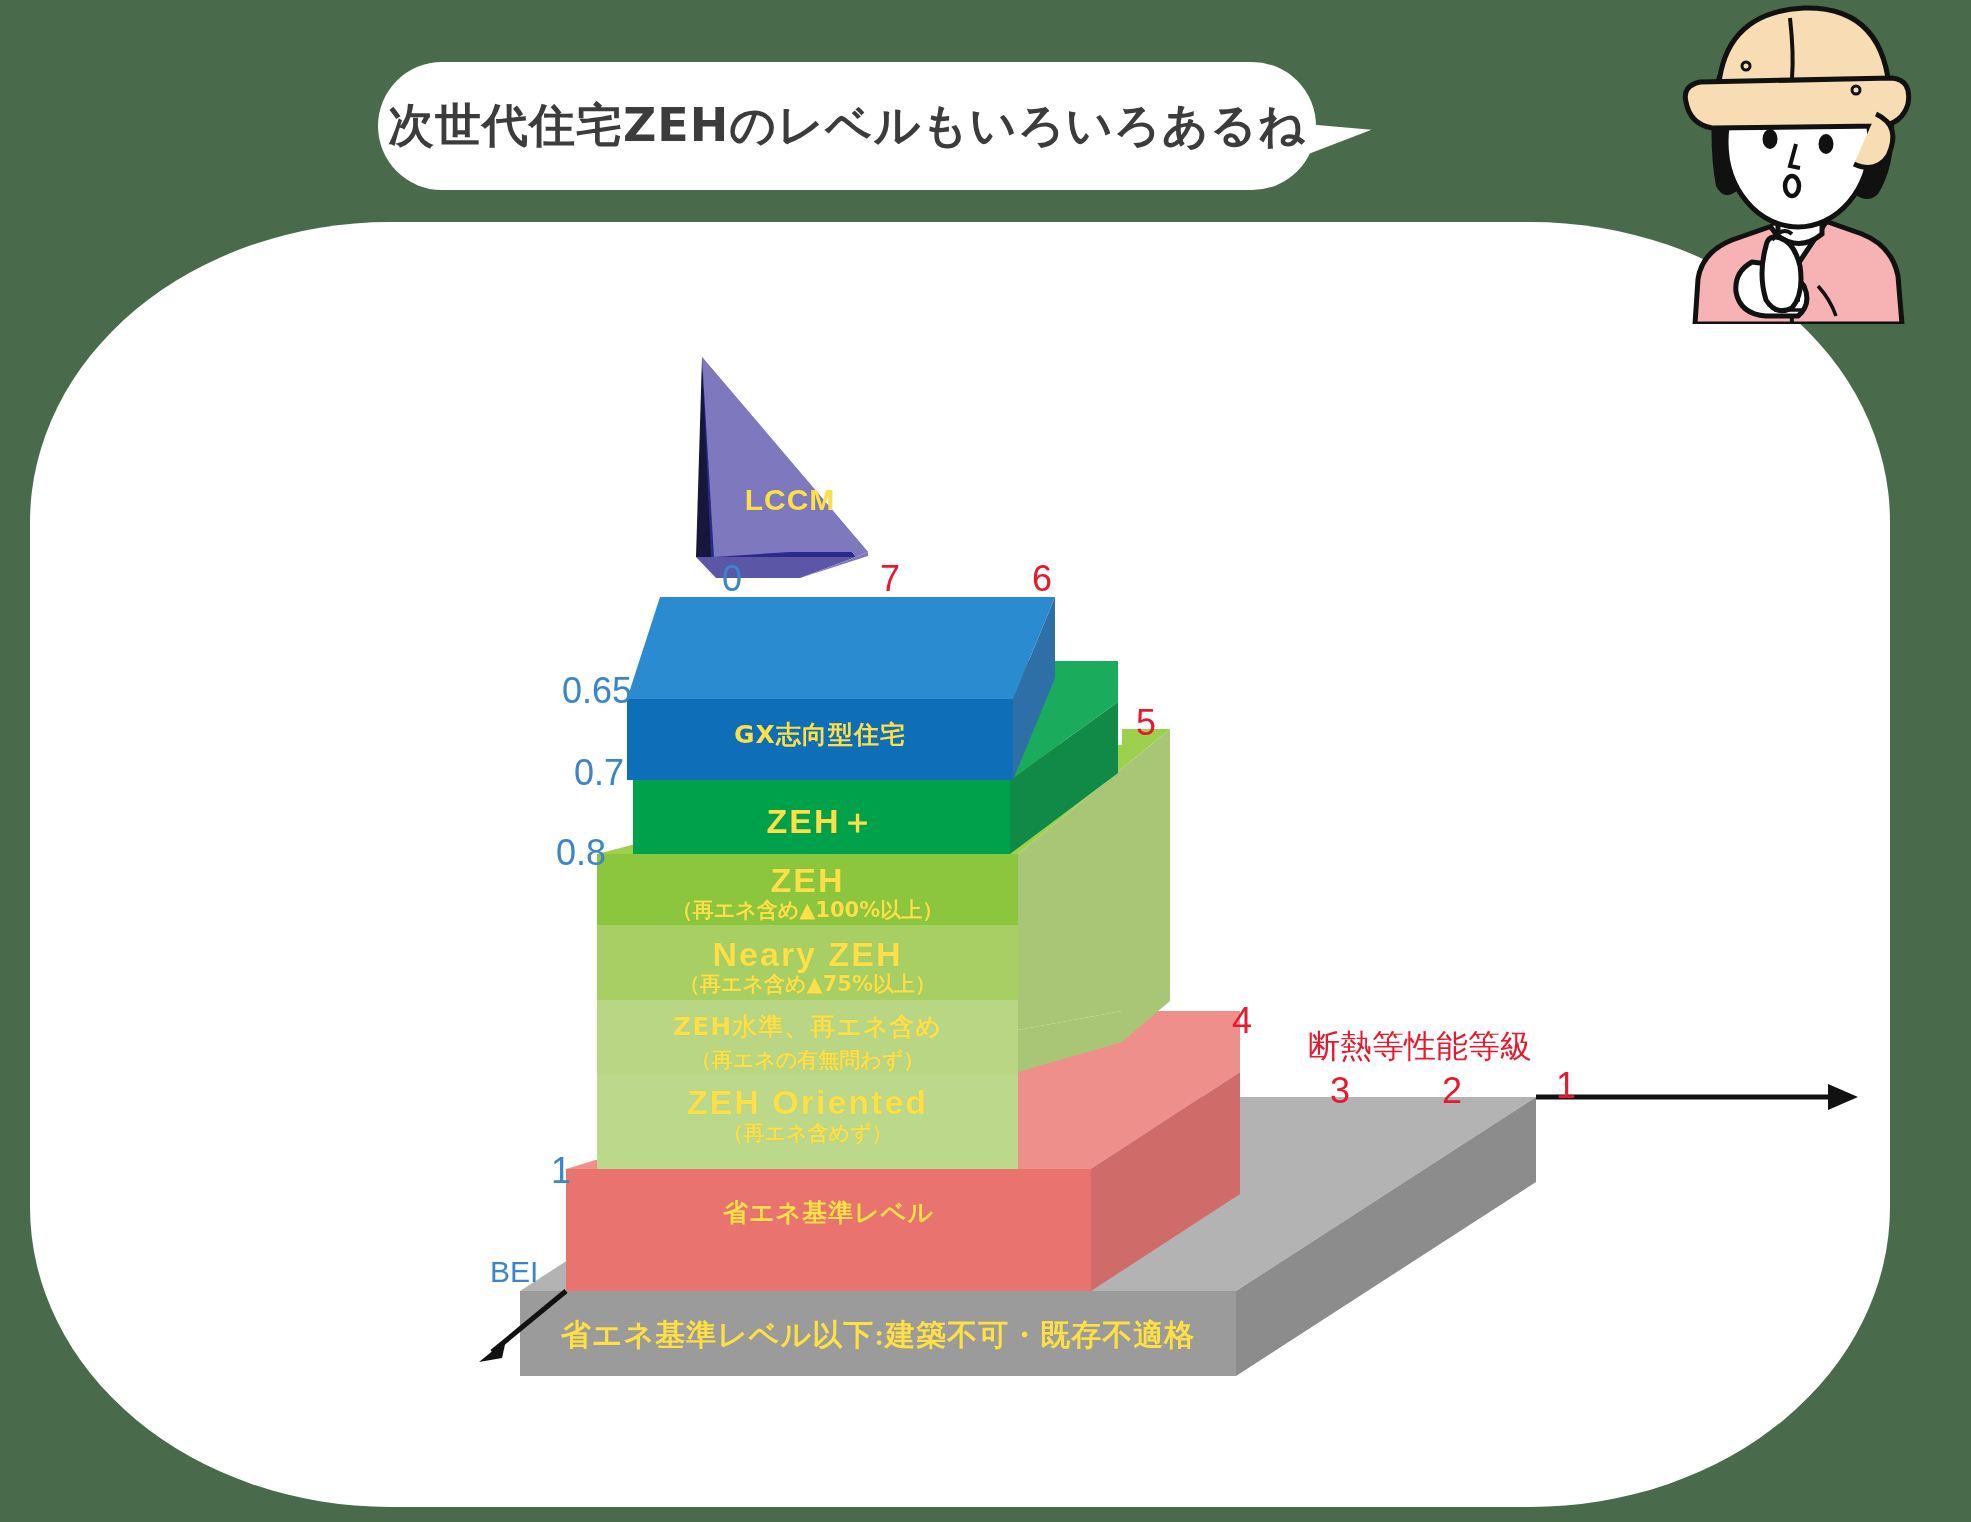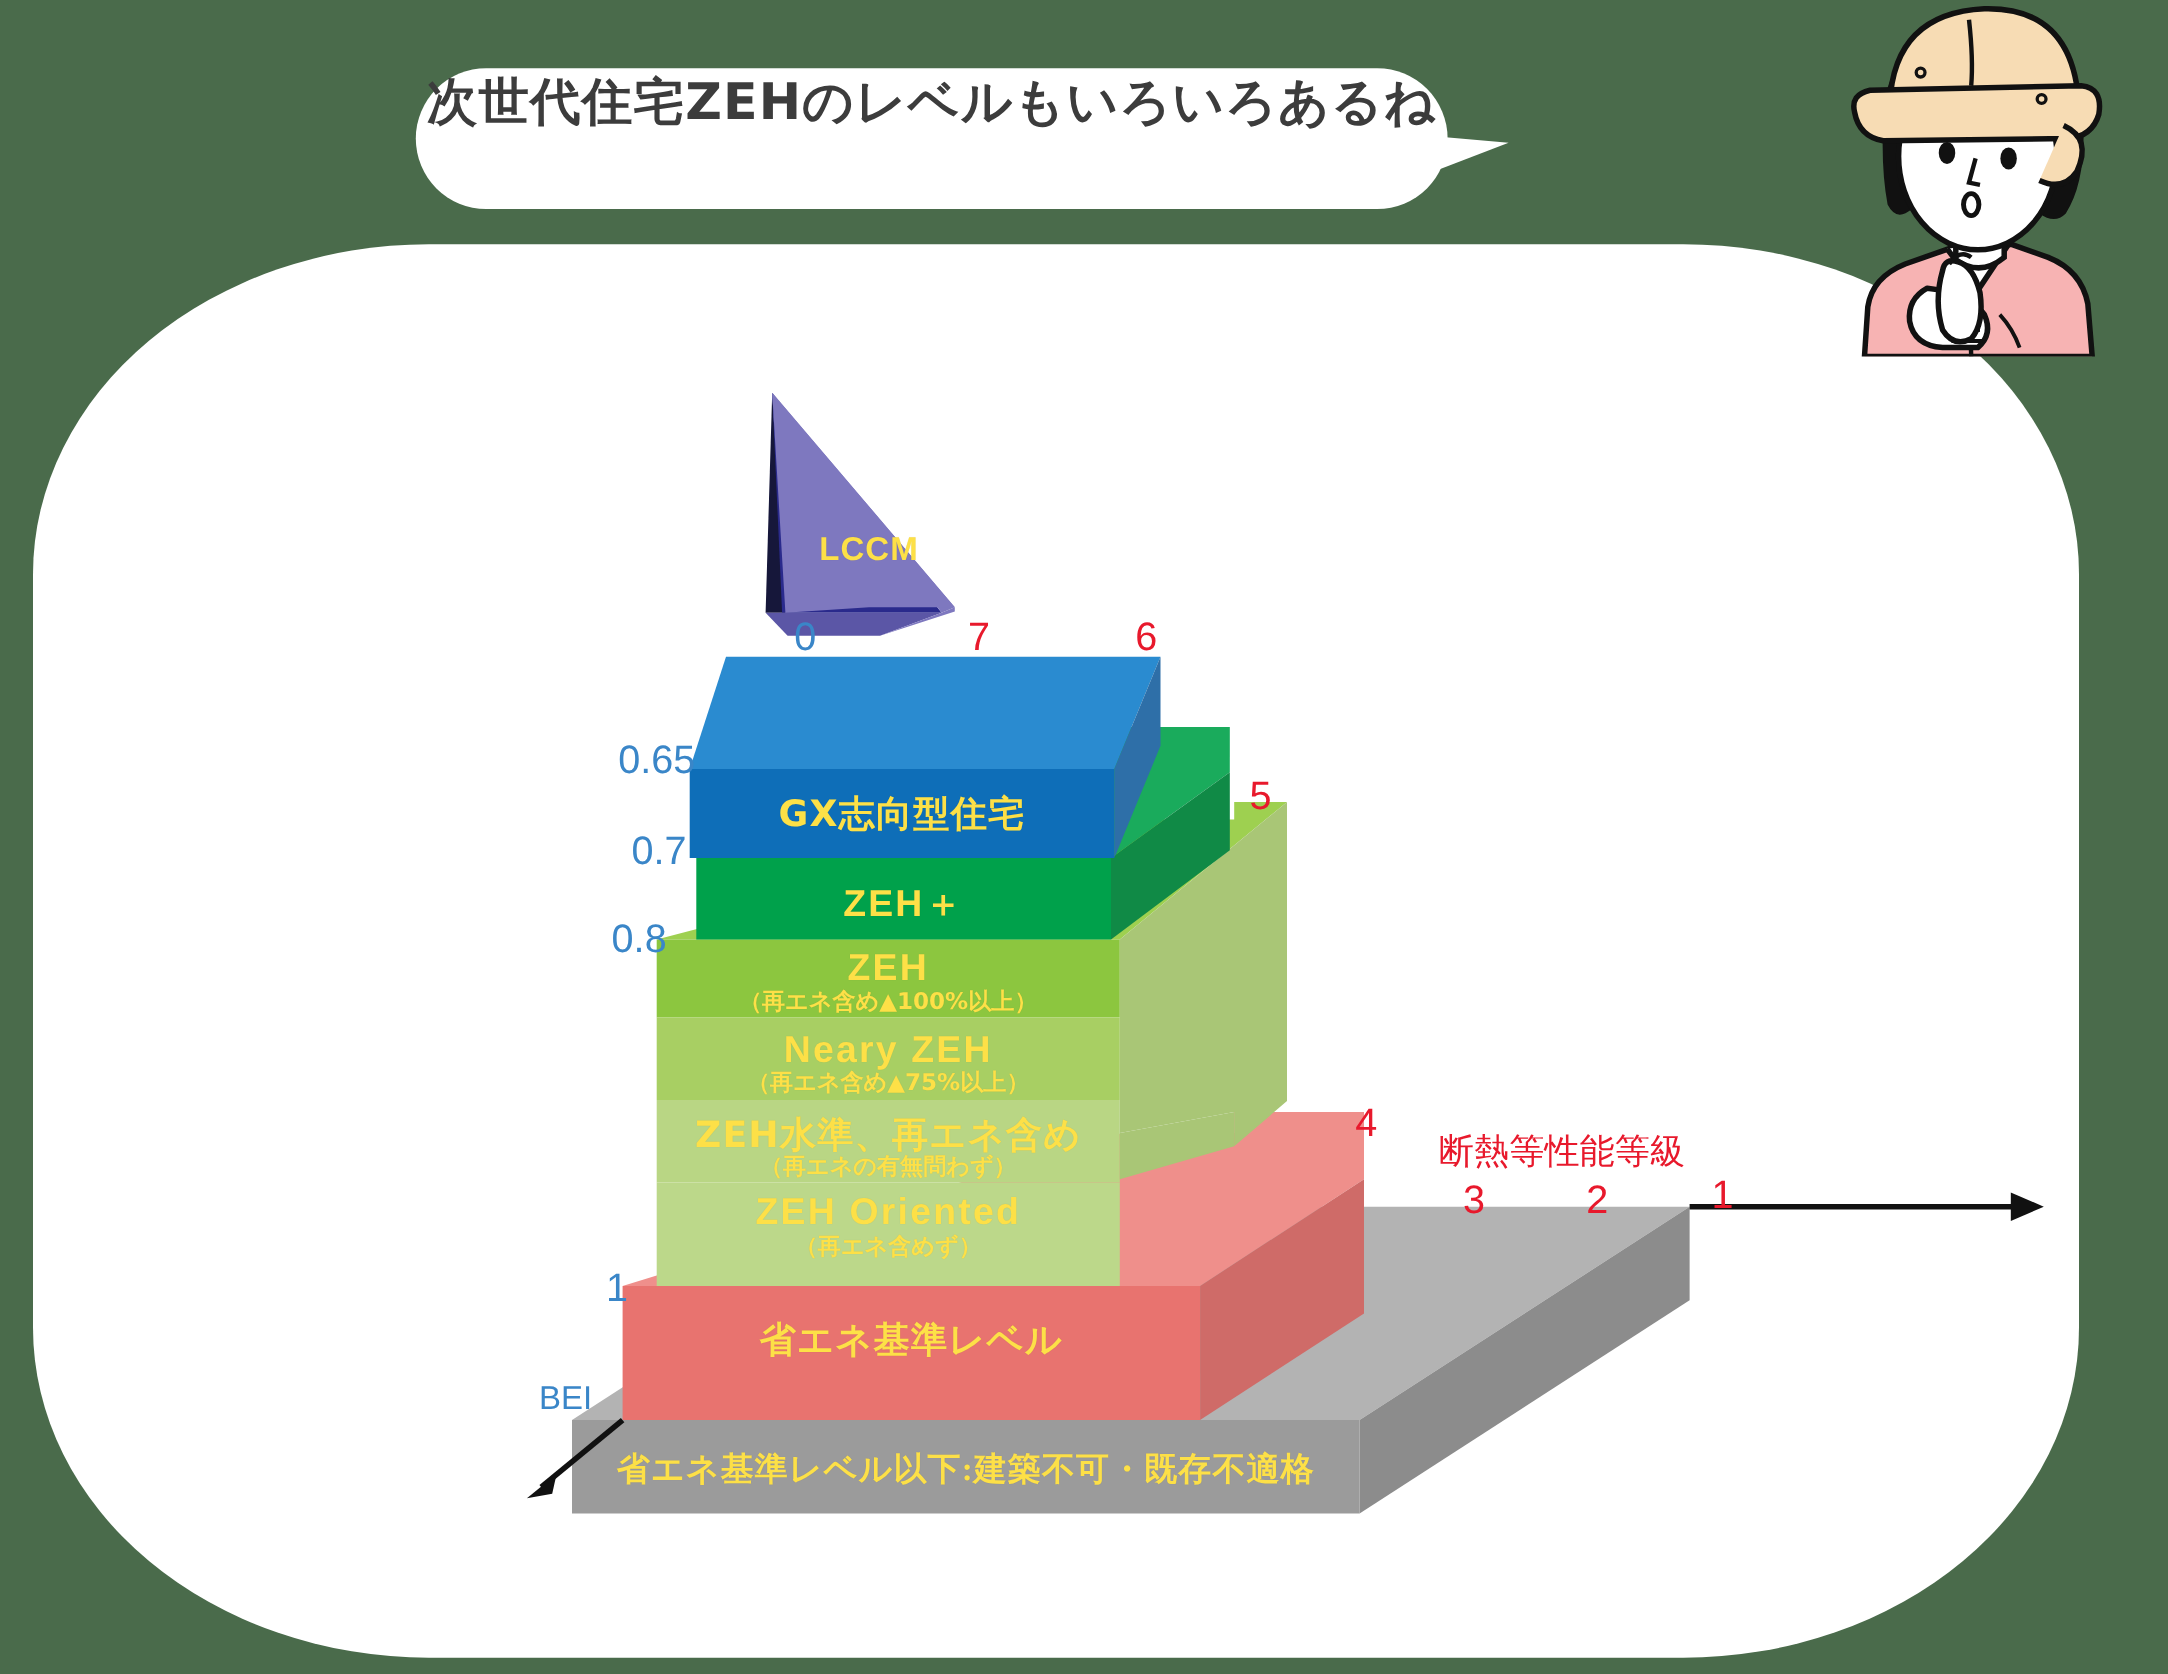--- a/index.html
+++ b/index.html
@@ -21,21 +21,21 @@
     border-radius:360px / 300px;
   }
 
   
   .bubble{
     position:absolute;
     left:378px;top:62px;
     width:938px;height:128px;
     background:#ffffff;
     border-radius:64px;
-    display:flex;justify-content:center;
+    display:flex;align-items:center;justify-content:center;
   }
   .bubble-text{
     font-size:46px;font-weight:bold;color:#3c3c3c;
     letter-spacing:1px;white-space:nowrap;
     font-family:"DejaVu Sans","Liberation Sans",sans-serif;
   }
   .bubble-tail{
     position:absolute;left:1290px;top:118px;
     width:0;height:0;
     border-top:16px solid transparent;
@@ -53,21 +53,21 @@
   .lbl{position:absolute;white-space:nowrap;}
   .lbl-blue{color:#3a86c8;font-size:34px;font-family:"Liberation Sans",sans-serif;}
   .lbl-red{color:#e8192c;font-size:34px;font-family:"Liberation Sans",sans-serif;}
   .lbl-red-title{color:#e8192c;font-size:30px;font-family:"DejaVu Sans","Liberation Sans",sans-serif;}
 
   .blk-label{
     position:absolute;color:#fde047;text-align:center;
     white-space:nowrap;pointer-events:none;
     text-shadow:0 0 1px rgba(0,0,0,.12);
   }
-  .t-main{font-size:33px;font-weight:bold;font-family:"DejaVu Sans","Liberation Sans",sans-serif;letter-spacing:1px;}
+  .t-main{font-size:25px;font-weight:bold;font-family:"DejaVu Sans","Liberation Sans",sans-serif;letter-spacing:1px;}
   .t-main-en{font-size:34px;font-weight:bold;font-family:"Liberation Sans",sans-serif;letter-spacing:2px;}
   .t-sub{font-size:21px;font-weight:bold;font-family:"DejaVu Sans","Liberation Sans",sans-serif;letter-spacing:0px;}
   .t-lccm{font-size:30px;font-weight:bold;font-family:"Liberation Sans",sans-serif;letter-spacing:1px;}
   .t-gray{font-size:30px;font-weight:bold;font-family:Liberation Serif, serif;letter-spacing:1px;}
 </style>
 </head>
 <body>
 
 <div id="stage">
 

